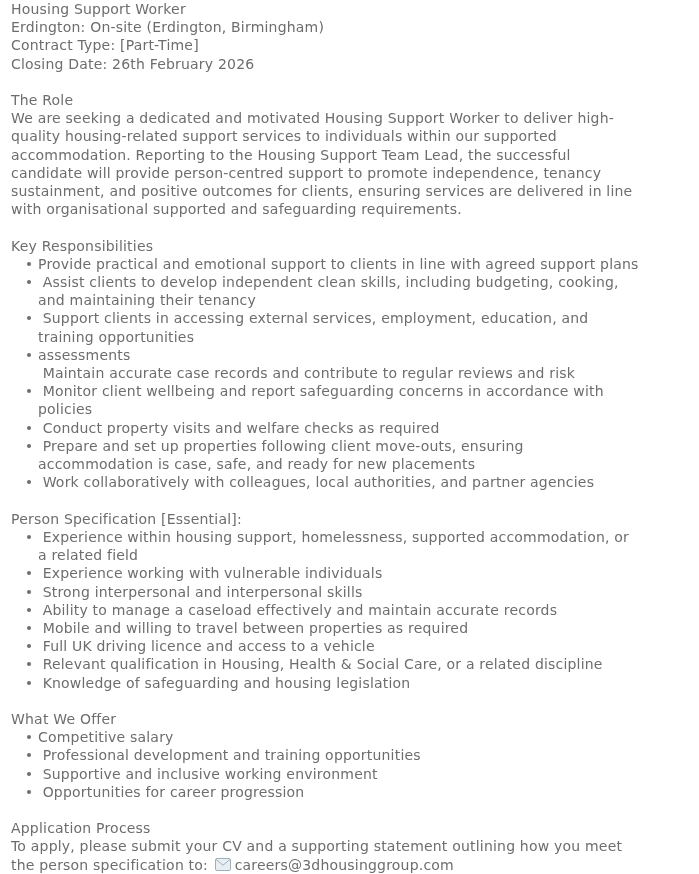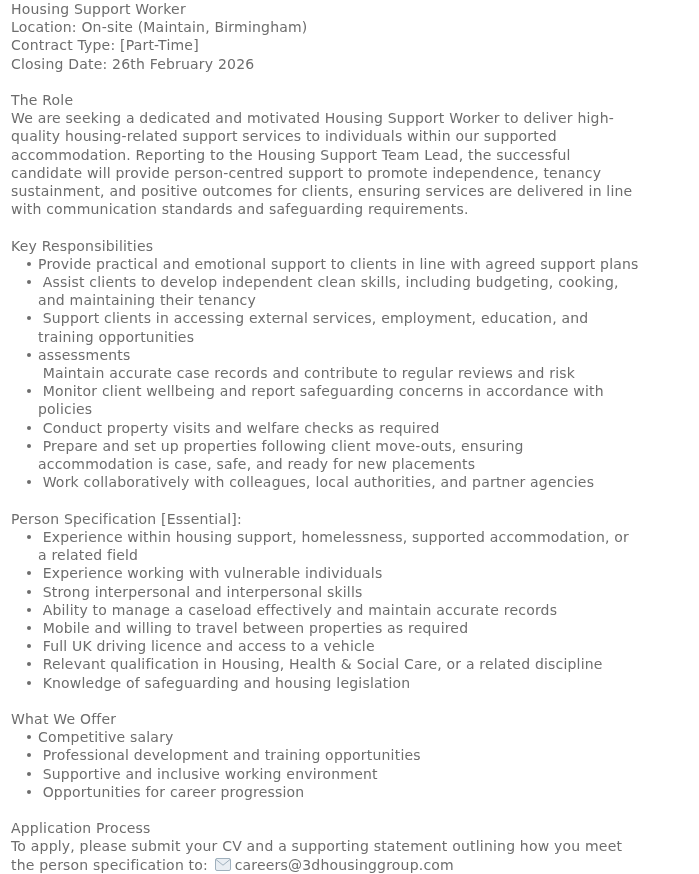--- a/index.html
+++ b/index.html
@@ -41,31 +41,31 @@
     align-items: center;
     margin: 0 4px 0 2px;
     flex: 0 0 auto;
   }
 </style>
 </head>
 <body>
 
 <div class="doc" style="color: rgb(109, 109, 109); background: rgb(255, 255, 255);">
     <div class="line">Housing Support Worker</div>
-    <div class="line">Location: On-site (Maintain, Birmingham)</div>
+    <div class="line">Erdington: On-site (Erdington, Birmingham)</div>
     <div class="line">Contract Type: [Part-Time]</div>
     <div class="line">Closing Date: 26th February 2026</div>
     <div class="line"></div>
     <div class="line">The Role</div>
     <div class="line">We are seeking a dedicated and motivated Housing Support Worker to deliver high-</div>
     <div class="line">quality housing-related support services to individuals within our supported</div>
     <div class="line">accommodation. Reporting to the Housing Support Team Lead, the successful</div>
     <div class="line">candidate will provide person-centred support to promote independence, tenancy</div>
     <div class="line">sustainment, and positive outcomes for clients, ensuring services are delivered in line</div>
-    <div class="line">with communication standards and safeguarding requirements.</div>
+    <div class="line">with organisational supported and safeguarding requirements.</div>
     <div class="line"></div>
     <div class="line">Key Responsibilities</div>
     <div class="bullet">
       <span class="dot"></span>
       <div class="line">Provide practical and emotional support to clients in line with agreed support plans</div>
     </div>
     <div class="bullet">
       <span class="dot"></span>
       <div class="line"> Assist clients to develop independent clean skills, including budgeting, cooking,</div>
       <div class="line">and maintaining their tenancy</div>

